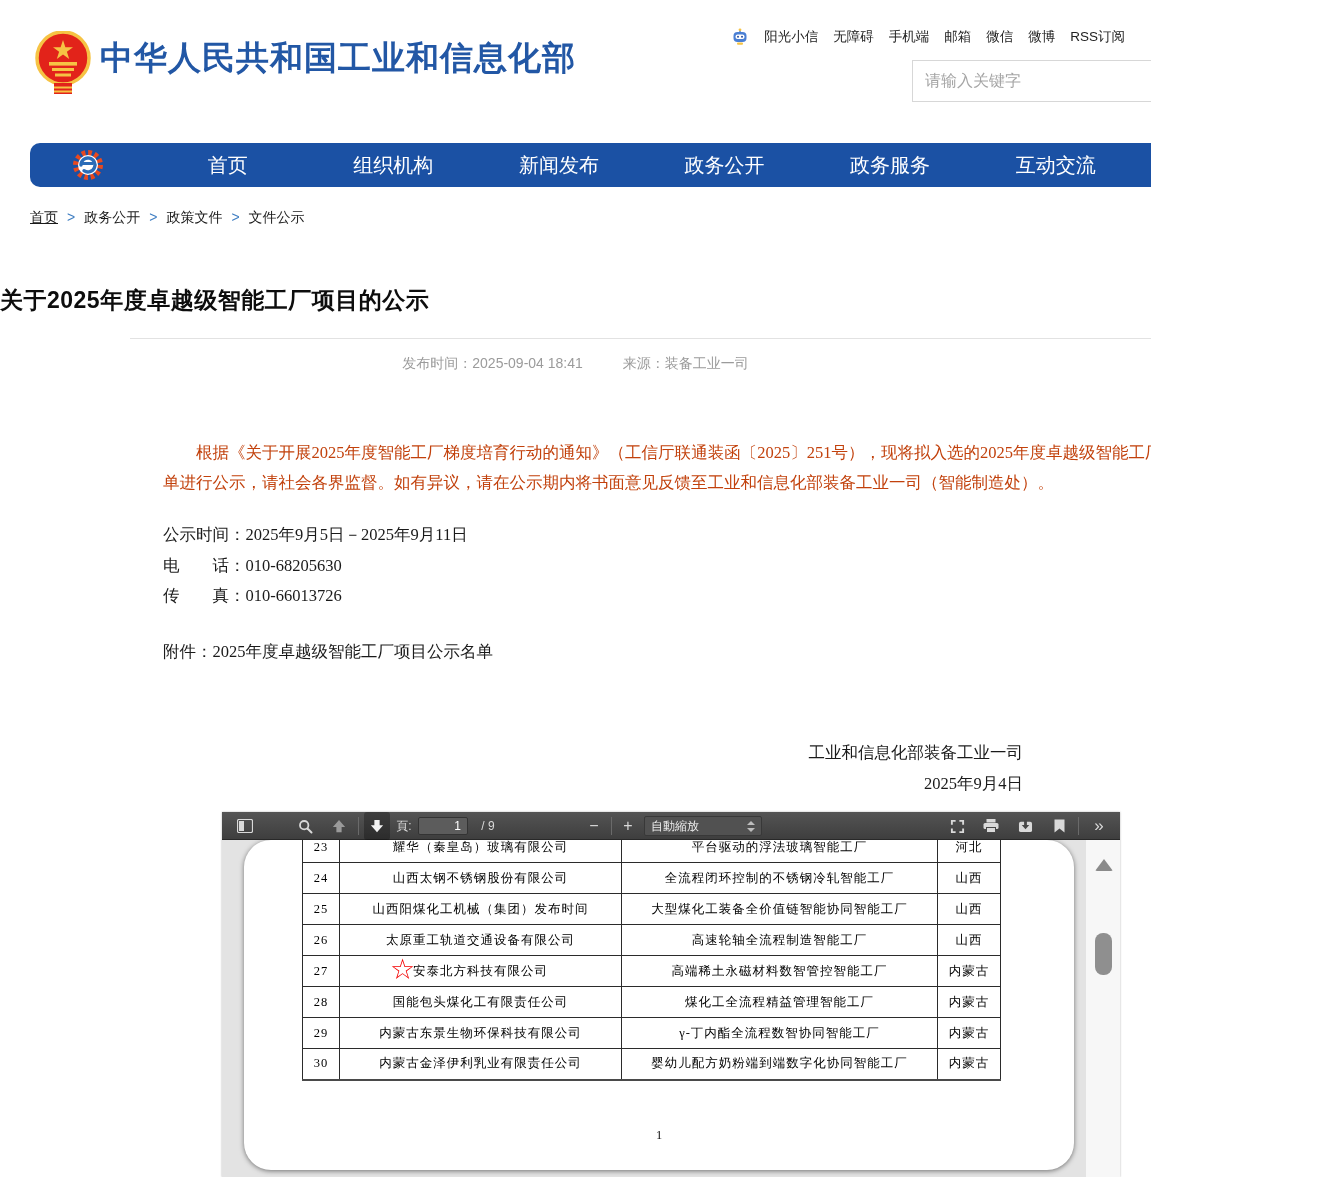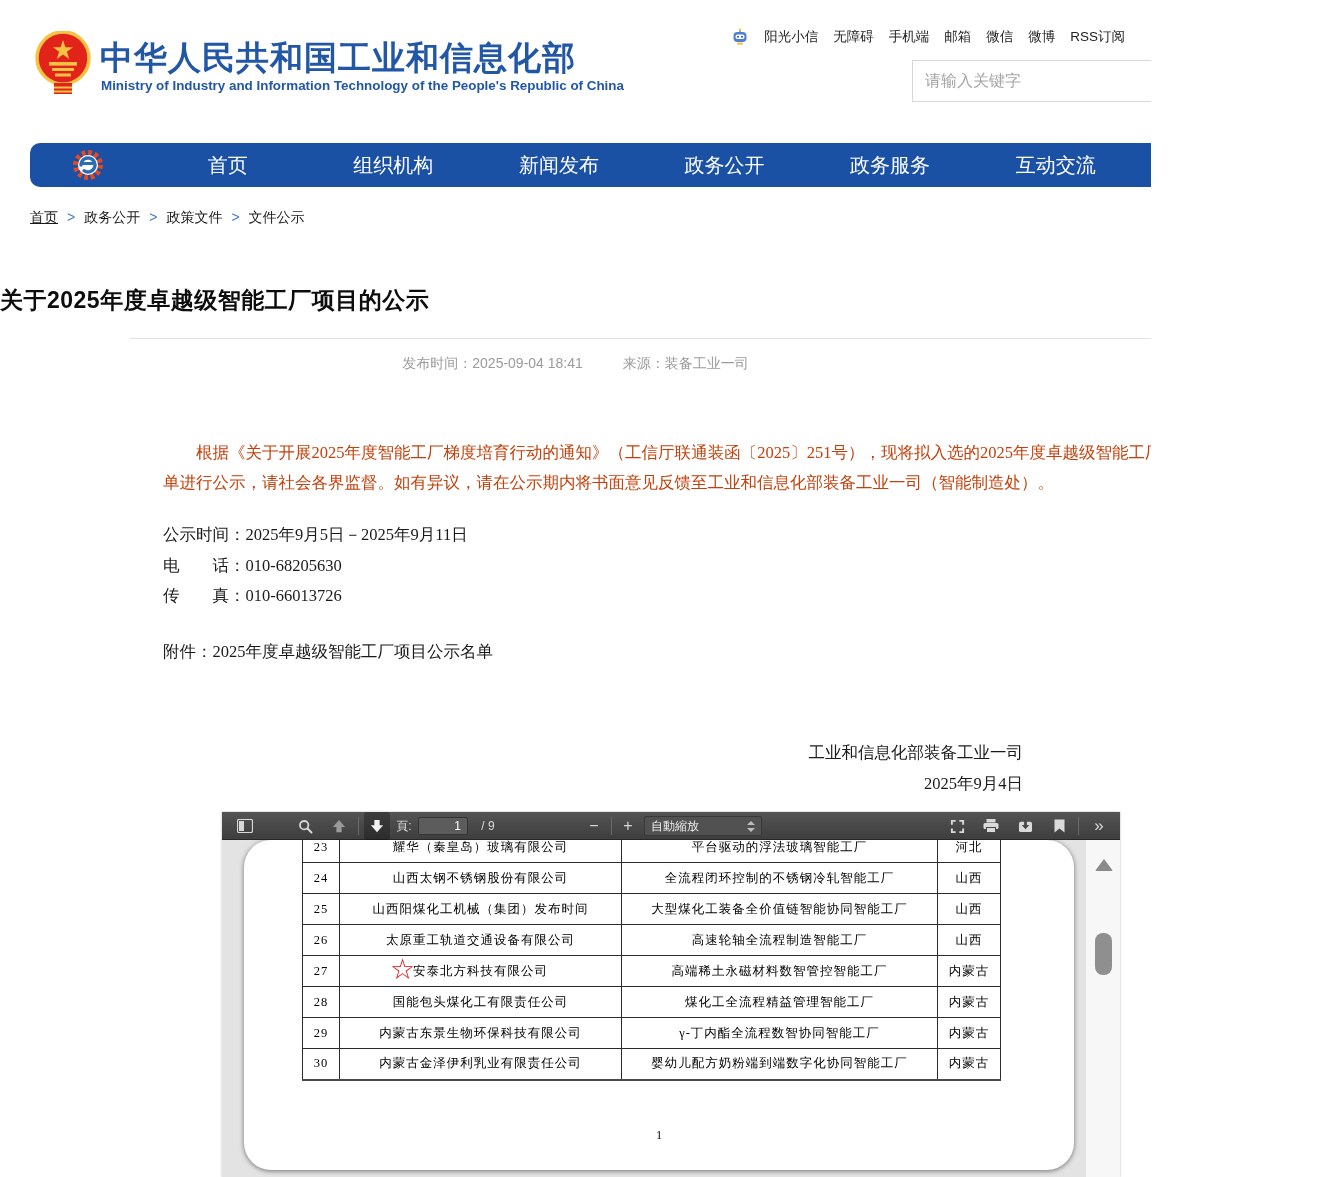--- a/index.html
+++ b/index.html
@@ -104,21 +104,20 @@
     <circle cx="29" cy="27" r="26" fill="#e2231a" stroke="#f6c344" stroke-width="3.5"></circle>
     <polygon points="29,9 31.4,16.2 39,16.2 32.9,20.7 35.2,28 29,23.5 22.8,28 25.1,20.7 19,16.2 26.6,16.2" fill="#f6c344"></polygon>
     <rect x="15" y="31" width="28" height="3.6" fill="#f6c344"></rect>
     <rect x="18" y="37" width="22" height="3" fill="#f6c344"></rect>
     <rect x="21" y="42.5" width="16" height="3" fill="#f6c344"></rect>
     <rect x="20" y="52" width="18" height="11" fill="#e2231a"></rect>
     <rect x="20" y="55.5" width="18" height="2" fill="#f6c344"></rect>
     <rect x="20" y="59.5" width="18" height="2" fill="#f6c344"></rect>
   </svg>
   <div class="site-title">中华人民共和国工业和信息化部</div>
-  <div class="site-subtitle">Ministry of Industry and Information Technology of the People's Republic of China</div>
 
   <div class="quick-links">
     <span class="robot-ic">
       <svg viewBox="0 0 18 18" width="18" height="18">
         <line x1="9" y1="1" x2="9" y2="4" stroke="#4a7fd4" stroke-width="1.5"></line>
         <circle cx="9" cy="1.8" r="1.4" fill="#f6c344"></circle>
         <rect x="2.5" y="4" width="13" height="10" rx="4" fill="#4a7fd4"></rect>
         <rect x="4.5" y="6.5" width="9" height="4.5" rx="2" fill="#fff"></rect>
         <circle cx="7" cy="8.7" r="1" fill="#2b4f9e"></circle>
         <circle cx="11" cy="8.7" r="1" fill="#2b4f9e"></circle>

